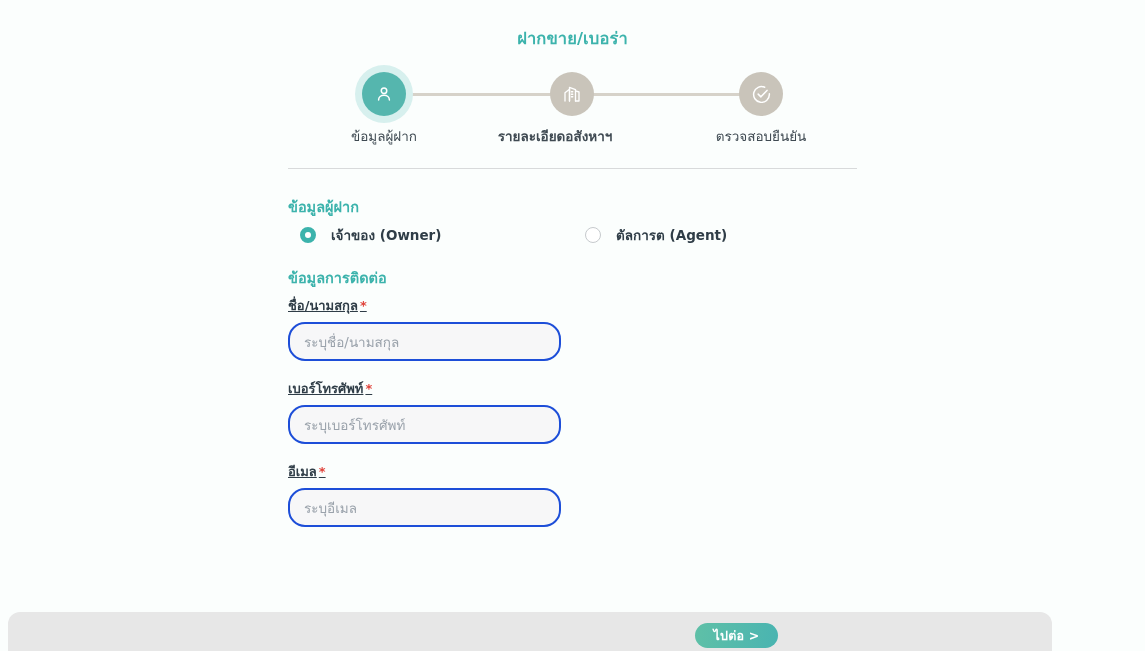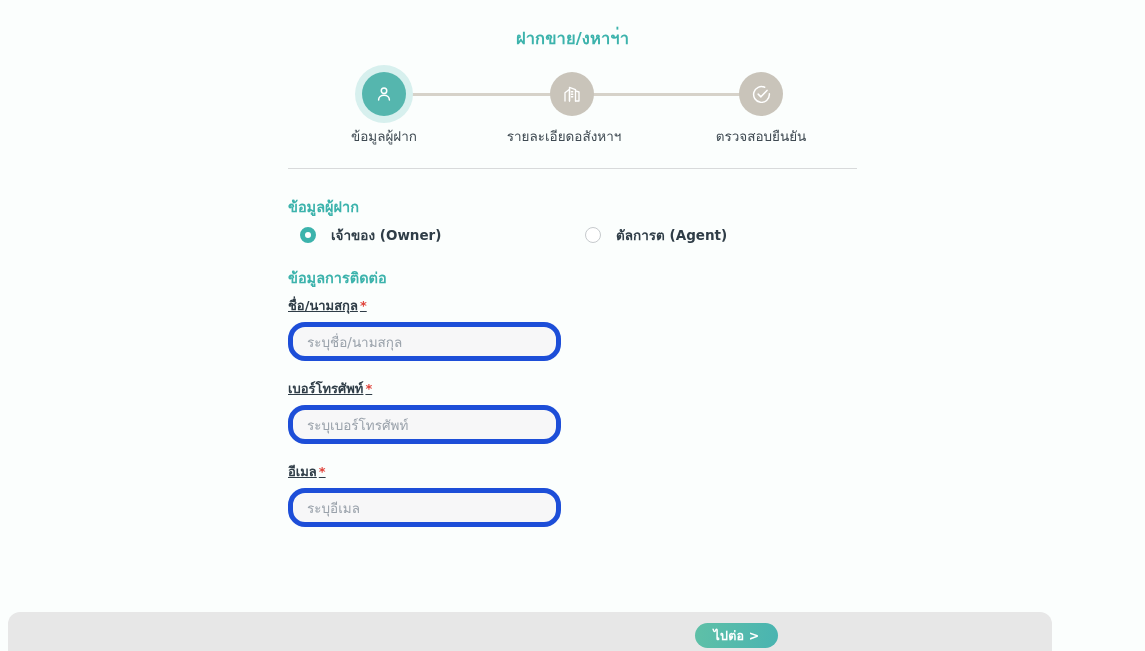--- a/index.html
+++ b/index.html
@@ -118,21 +118,21 @@
   .step-label {
     position: absolute;
     top: 0;
     font-size: 13.5px;
     color: #3f4a52;
     text-align: center;
     line-height: 20px;
     white-space: nowrap;
   }
   .step-label.l1 { left: 96px; transform: translateX(-50%); }
-  .step-label.l2 { left: 276px; transform: translateX(-50%); }
+  .step-label.l2 { left: 267px; transform: translateX(-50%); font-weight: bold; }
   .step-label.l3 { left: 473px; transform: translateX(-50%); }
 
   
   .divider {
     position: absolute;
     left: 288px;
     top: 168px;
     width: 569px;
     height: 1px;
     background: #d8dadb;
@@ -209,21 +209,21 @@
     font-weight: 700;
     margin-left: 2px;
   }
 
   .text-input {
     display: block;
     box-sizing: border-box;
     width: 273px;
     height: 39px;
     background: #f7f7f8;
-    border: 5px solid #1d4ed8;
+    border: 2px solid #1d4ed8;
     border-radius: 17px;
     padding: 0 14px;
     font-family: "DejaVu Sans", "Liberation Sans", sans-serif;
     font-size: 13.5px;
     color: #c2410c;
     outline: none;
   }
   .text-input::placeholder {
     color: #9aa2ab;
     opacity: 1;
@@ -268,21 +268,21 @@
     letter-spacing: 0.2px;
   }
 </style>
 </head>
 <body>
 
 <div class="page">
 
   <div class="card">
 
-    <div class="page-title">ฝากขาย/งหาฯ่า</div>
+    <div class="page-title">ฝากขาย/เบอร่า</div>
 
     <div class="stepper">
 
       <div class="step-track">
         <div class="track-line seg1"></div>
         <div class="track-line seg2"></div>
 
         <div class="step s1">
           <div class="step-halo"></div>
           <div class="step-circle active">

